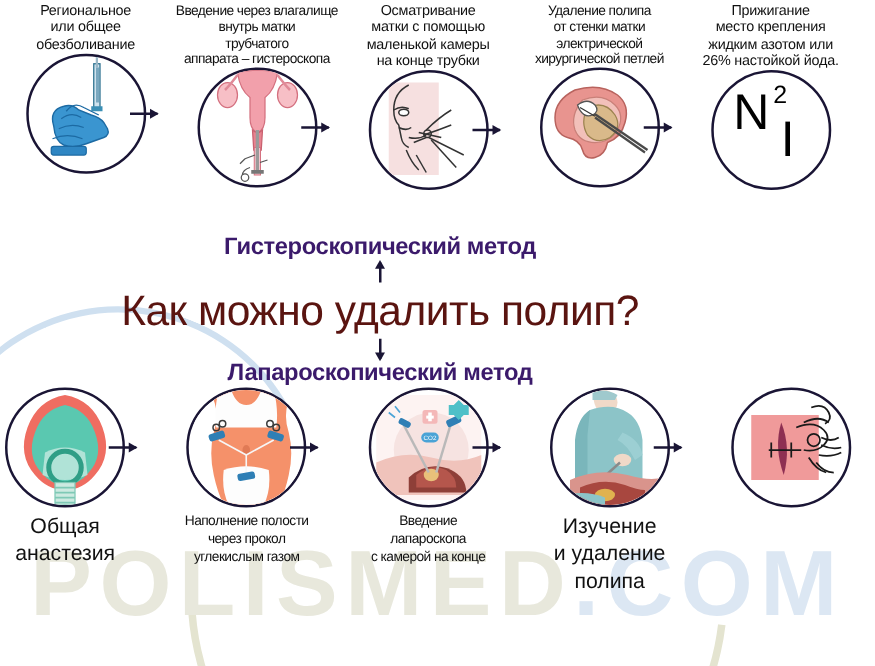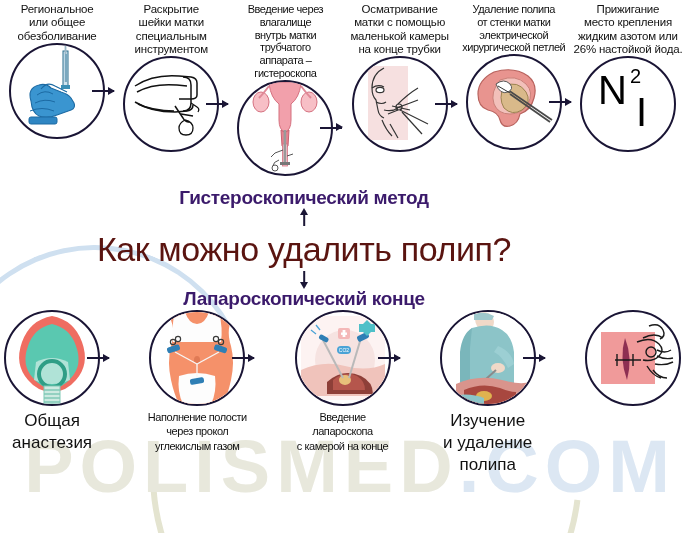--- a/index.html
+++ b/index.html
@@ -132,44 +132,20 @@
               <path d="M24 58 q10 -5 20 -1" fill="none" stroke="#1c6aa3" stroke-width="1"></path>
               <path d="M19 66 q12 -5 24 0" fill="none" stroke="#1c6aa3" stroke-width="1"></path>
               <rect x="18" y="72" width="28" height="7" rx="2" fill="#2f86c3" stroke="#1c6aa3" stroke-width="1"></rect>
             </g>
           </svg>
         </div>
         <div class="arrow"></div>
       </div>
     </div>
 
-    <div class="cell">
-      <div class="caption cap-top" style="white-space:pre-line">Раскрытие
-шейки матки
-специальным
-инструментом</div>
-      <div class="circ-wrap">
-        <div class="circle">
-          <svg class="art" viewBox="0 0 92 92">
-            <g fill="none" stroke="#111" stroke-width="1.5" stroke-linejoin="round">
-              <path d="M10 28 q18 -12 44 -10 l12 1 q6 1 6 6 l0 12 q0 4 -6 4 l-12 0"></path>
-              <path d="M12 34 q16 -9 40 -7 l10 1"></path>
-              <path d="M10 44 q16 10 40 10 l12 -1 q6 -1 6 -6"></path>
-              <path d="M13 46 q15 7 36 7"></path>
-              <path d="M58 19 q8 0 8 8 l0 18 q0 8 -8 8"></path>
-              <path d="M50 48 l8 12 q2 4 6 4"></path>
-              <path d="M56 56 l12 2"></path>
-              <path d="M60 62 q8 2 8 8 q0 7 -7 7 q-7 0 -7 -7 q0 -5 6 -8" stroke-width="1.3"></path>
-              <path d="M66 45 l6 4 q3 2 1 5" stroke-width="1.3"></path>
-            </g>
-          </svg>
-        </div>
-        <div class="arrow"></div>
-      </div>
-    </div>
 
     <div class="cell">
       <div class="caption cap-top tight" style="white-space:pre-line">Введение через влагалище
 внутрь матки
 трубчатого
 аппарата – гистероскопа</div>
       <div class="circ-wrap">
         <div class="circle">
           <svg class="art" viewBox="0 0 92 92">
             <g>
@@ -272,21 +248,21 @@
     <div class="meth">Гистероскопический метод</div>
     <div class="vert-arrow up">
       <div class="shaft"></div>
         <div class="head"></div>
     </div>
     <div class="title">Как можно удалить полип?</div>
     <div class="vert-arrow down">
       <div class="shaft"></div>
         <div class="head"></div>
     </div>
-    <div class="meth">Лапароскопический конце</div>
+    <div class="meth">Лапароскопический метод</div>
   </div>
 
   <div class="row row-bottom">
 
     <div class="cell">
       <div class="circ-wrap">
         <div class="circle">
           <svg class="art" viewBox="0 0 92 92">
             <path d="M46 4 q22 4 30 26 q8 22 -6 38 q-10 12 -24 12 q-14 0 -24 -12 q-14 -16 -6 -38 q8 -22 30 -26z" fill="#ef6d61"></path>
             <path d="M46 12 q18 4 24 22 q7 19 -5 32 q-8 10 -19 10 q-11 0 -19 -10 q-12 -13 -5 -32 q6 -18 24 -22z" fill="#5ac8b0"></path>

